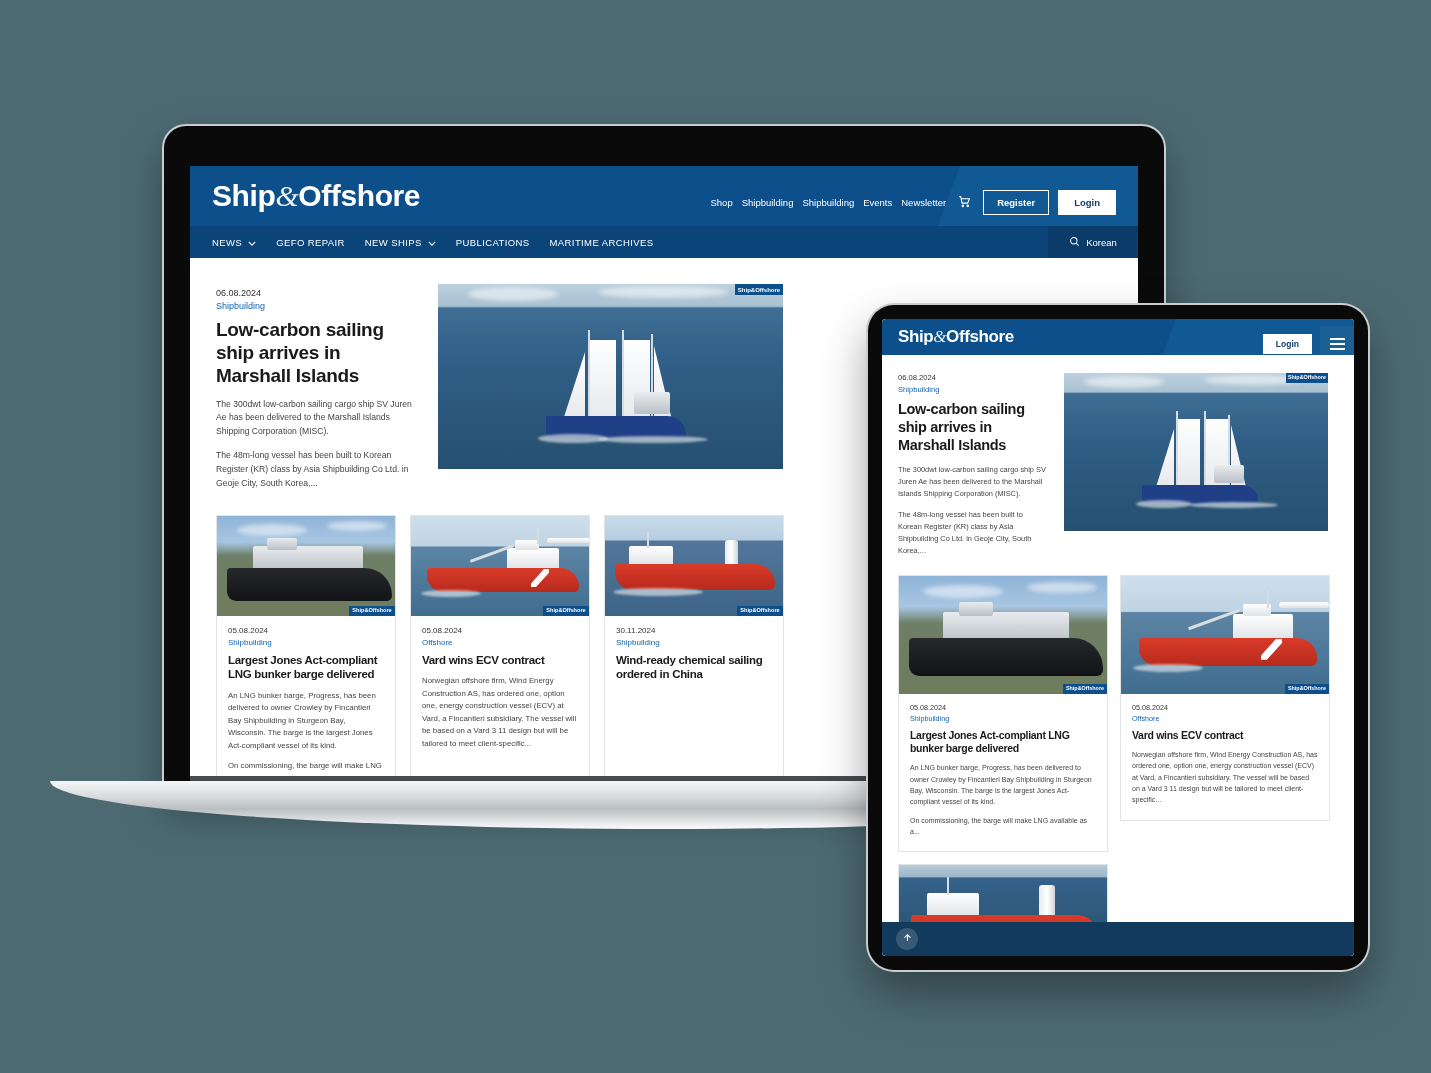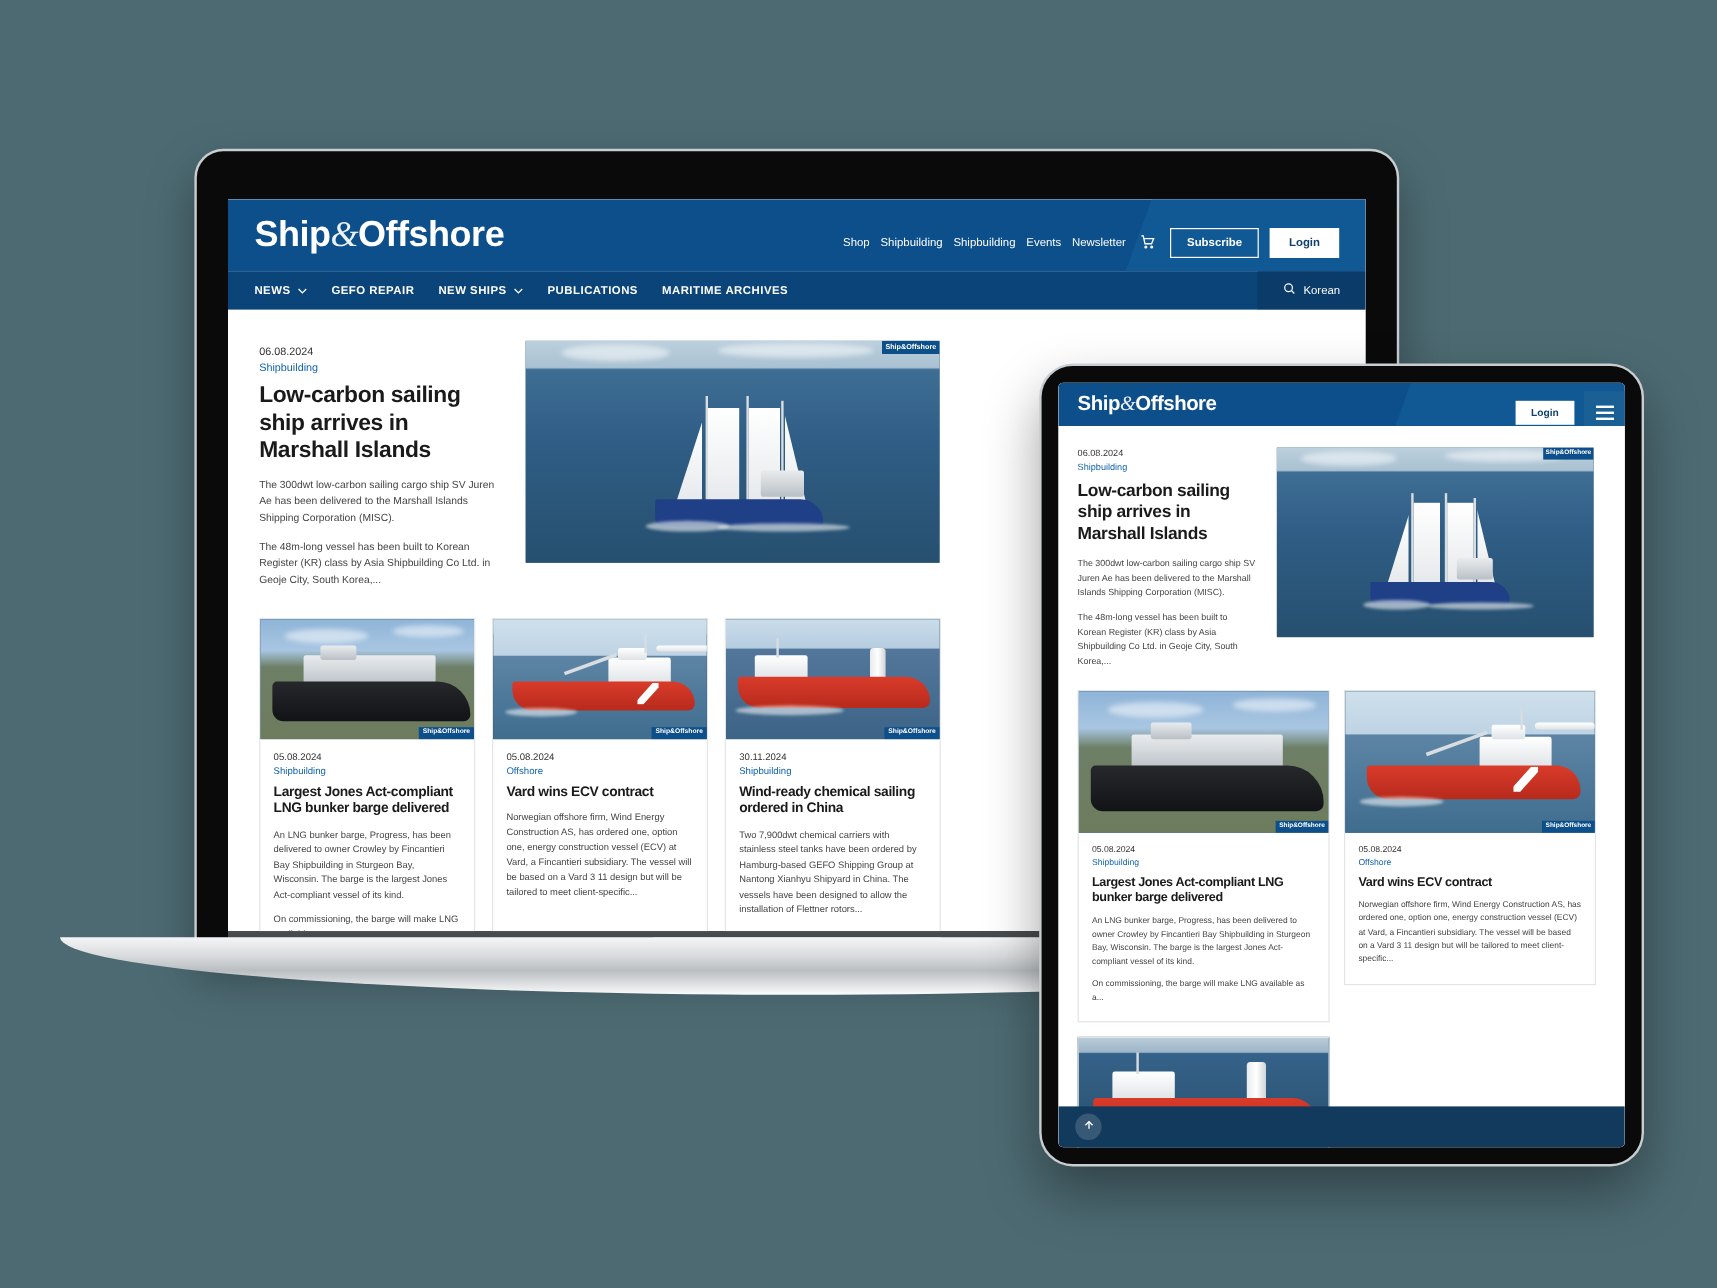--- a/index.html
+++ b/index.html
@@ -51,21 +51,21 @@
 
   .logo { color:#fff; font-weight:800; letter-spacing:-.4px; font-family:"Liberation Sans", sans-serif; white-space:nowrap; }
   .logo .amp { font-family:"Liberation Serif", serif; font-weight:400; font-style:italic; opacity:.92; }
 
   .util { margin-left:auto; display:flex; align-items:center;margin-top:13px; }
   .util a { color:#fff; text-decoration:none; white-space:nowrap; }
   .btn-outline { border:1px solid #fff; color:#fff; font-weight:700; text-align:center; white-space:nowrap; }
   .btn-solid { background:#fff; color:#123f6d; font-weight:700; text-align:center; white-space:nowrap; }
 
   .navbar { background:#0b4479; display:flex; align-items:center; position:relative; overflow:hidden; }
-  .navbar a { color:#fff; text-decoration:none; font-weight:700; letter-spacing:.4px; white-space:nowrap; }
+  .navbar a { color:#fff; text-decoration:none; font-weight:400; letter-spacing:.4px; white-space:nowrap; }
   .search-box { margin-left:auto; background:#0a3b69; display:flex; align-items:center; justify-content:center; color:#fff; height:100%; }
 
   
   .hero { display:flex; }
   .hero-text { }
   .date { color:#333; }
   .kicker { color:#1063ad; }
   .headline { color:#1a1a1a; font-weight:700; letter-spacing:-.3px; }
   .body { color:#444; }
 
@@ -136,21 +136,21 @@
                 <a>Shipbuilding</a>
                 <a>Events</a>
                 <a>Newsletter</a>
                 <span style="margin:0 3px;">
                   <svg width="13" height="13" viewBox="0 0 24 24" fill="none" stroke="#fff" stroke-width="2">
                       <path d="M2 3h3l2.6 12h10.2L21 7H6"></path>
                       <circle cx="9" cy="20" r="1.4"></circle>
                       <circle cx="18" cy="20" r="1.4"></circle>
                     </svg>
                 </span>
-                <span class="btn-outline" style="padding:6px 13px;font-size:9.5px;">Subscribe</span>
+                <span class="btn-outline" style="padding:6px 13px;font-size:9.5px;">Register</span>
                 <span class="btn-solid" style="padding:7px 16px;font-size:9.5px;">Login</span>
               </div>
             </div>
           </div>
 
           <div class="navbar" style="height:32px;padding-left:22px;font-size:9.5px;gap:20px;">
             <a><span>NEWS</span>
               <span style="display:inline-block;margin-left:3px;"><svg width="8" height="5" viewBox="0 0 10 6" fill="none" stroke="#fff" stroke-width="1.4">
                     <path d="M1 1l4 4 4-4"></path>
                   </svg></span></a>
@@ -256,21 +256,20 @@
                 <div class="hullred" style="left:10px;top:48px;width:160px;height:26px;"></div>
                 <div class="wake" style="left:8px;top:72px;width:90px;height:8px;"></div>
                 <div class="wm" style="width:46px;height:10px;font-size:5.6px;top:auto;bottom:0;">
                   <span>Ship&amp;Offshore</span>
                 </div>
               </div>
               <div style="padding:10px 11px 14px;">
                 <div class="date" style="font-size:8px;">30.11.2024</div>
                 <div class="kicker" style="font-size:8px;margin-top:3px;">Shipbuilding</div>
                 <div class="headline" style="font-size:11.5px;line-height:1.25;margin-top:6px;">Wind-ready chemical sailing ordered in China</div>
-                <p class="body" style="font-size:7.8px;line-height:1.6;margin-top:8px;">Two 7,900dwt chemical carriers with stainless steel tanks have been ordered by Hamburg-based GEFO Shipping Group at Nantong Xianhyu Shipyard in China. The vessels have been designed to allow the installation of Flettner rotors...</p>
               </div>
             </div>
 
           </div>
 
         </div>
       </div>
     </div>
     <div class="laptop-deck"></div>
     <div class="laptop-notch"></div>

